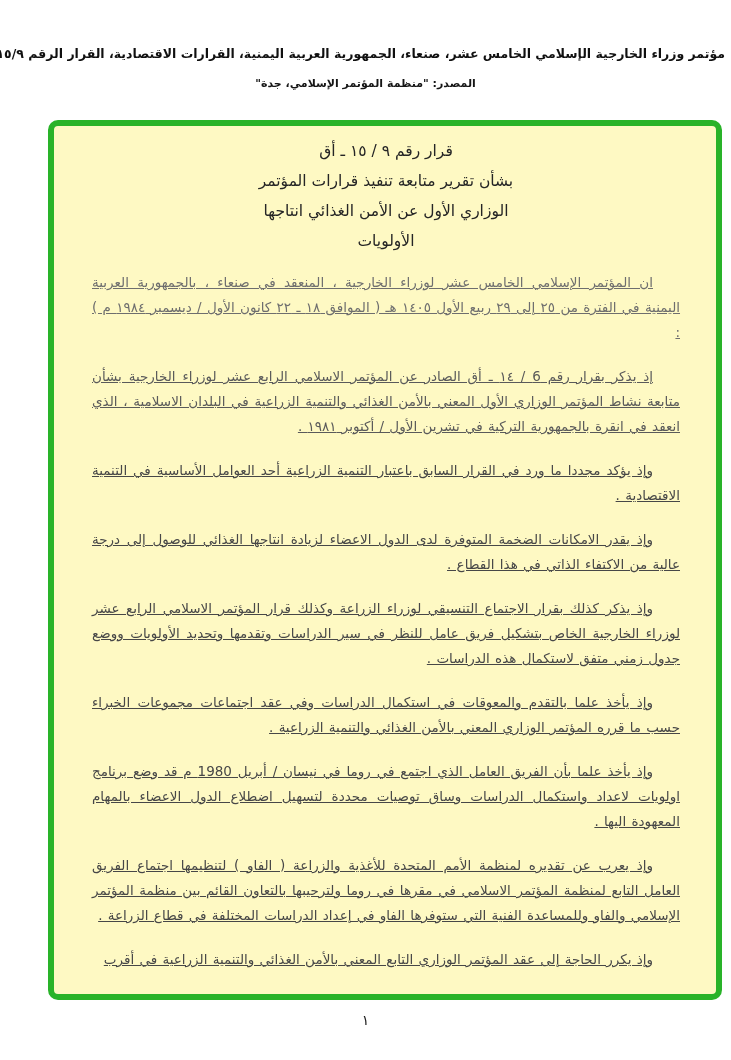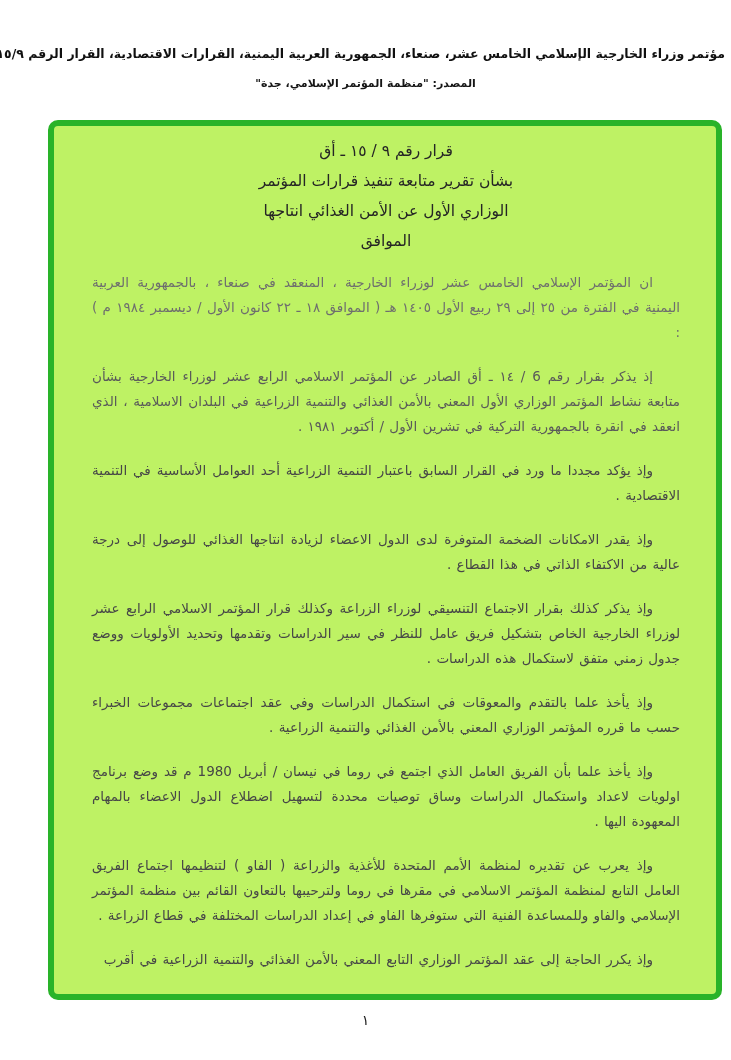--- a/index.html
+++ b/index.html
@@ -40,37 +40,38 @@
     position: absolute;
     left: 48px;
     top: 120px;
     width: 674px;
     height: 880px;
     box-sizing: border-box;
     border: 6px solid #29b329;
     border-radius: 10px;
     padding: 8px 36px 0 38px;
     overflow: hidden;
-    background: #bef264;
+    background: #fef9c3;
   }
   .title-block {
     text-align: center;
     font-size: 15.5px;
     line-height: 30px;
     color: #252525;
     margin: 2px 0 10px 0;
   }
   .body-text p {
     font-size: 13.5px;
     line-height: 25px;
     text-align: justify;
     text-indent: 27px;
     margin: 19px 0 0 0;
     color: #474747;
     word-spacing: 1px;
+    text-decoration: underline;
   }
   .body-text p.first {
     margin-top: 14px;
     color: #6e6e6e;
   }
   .body-text p.faded {
     color: #5a5a5a;
   }
   .page-footer {
     position: absolute;
@@ -88,21 +89,21 @@
 <div class="doc-header">
   <div class="header-line1">مؤتمر وزراء الخارجية الإسلامي الخامس عشر، صنعاء، الجمهورية العربية اليمنية، القرارات الاقتصادية، القرار الرقم ٩‏/‏١٥-أق</div>
   <div class="source-line">المصدر:  "منظمة المؤتمر الإسلامي، جدة"</div>
 </div>
 
 <div class="green-box">
   <div class="title-block">
     <div>قرار رقم ٩ / ١٥ ـ أق</div>
     <div>بشأن تقرير متابعة تنفيذ قرارات المؤتمر</div>
     <div>الوزاري الأول عن الأمن الغذائي انتاجها</div>
-    <div>الموافق</div>
+    <div>الأولويات</div>
   </div>
 
   <div class="body-text">
     <p class="first">ان المؤتمر الإسلامي الخامس عشر لوزراء الخارجية ، المنعقد في صنعاء ، بالجمهورية العربية اليمنية في الفترة من ٢٥ إلى ٢٩ ربيع الأول ١٤٠٥ هـ ( الموافق ١٨ ـ ٢٢ كانون الأول / ديسمبر ١٩٨٤ م ) :</p>
     <p class="faded">إذ يذكر بقرار رقم 6 / ١٤ ـ أق الصادر عن المؤتمر الاسلامي الرابع عشر لوزراء الخارجية بشأن متابعة نشاط المؤتمر الوزاري الأول المعني بالأمن الغذائي والتنمية الزراعية في البلدان الاسلامية ، الذي انعقد في انقرة بالجمهورية التركية في تشرين الأول / أكتوبر ١٩٨١ .</p>
     <p>وإذ يؤكد مجددا ما ورد في القرار السابق باعتبار التنمية الزراعية أحد العوامل الأساسية في التنمية الاقتصادية .</p>
     <p>وإذ يقدر الامكانات الضخمة المتوفرة لدى الدول الاعضاء لزيادة انتاجها الغذائي للوصول إلى درجة عالية من الاكتفاء الذاتي في هذا القطاع .</p>
     <p>وإذ يذكر كذلك بقرار الاجتماع التنسيقي لوزراء الزراعة وكذلك قرار المؤتمر الاسلامي الرابع عشر لوزراء الخارجية الخاص بتشكيل فريق عامل للنظر في سير الدراسات وتقدمها وتحديد الأولويات ووضع جدول زمني متفق لاستكمال هذه الدراسات .</p>
     <p>وإذ يأخذ علما بالتقدم والمعوقات في استكمال الدراسات وفي عقد اجتماعات مجموعات الخبراء حسب ما قرره المؤتمر الوزاري المعني بالأمن الغذائي والتنمية الزراعية .</p>
     <p>وإذ يأخذ علما بأن الفريق العامل الذي اجتمع في روما في نيسان / أبريل 1980 م قد وضع برنامج اولويات لاعداد واستكمال الدراسات وساق توصيات محددة لتسهيل اضطلاع الدول الاعضاء بالمهام المعهودة اليها .</p>

